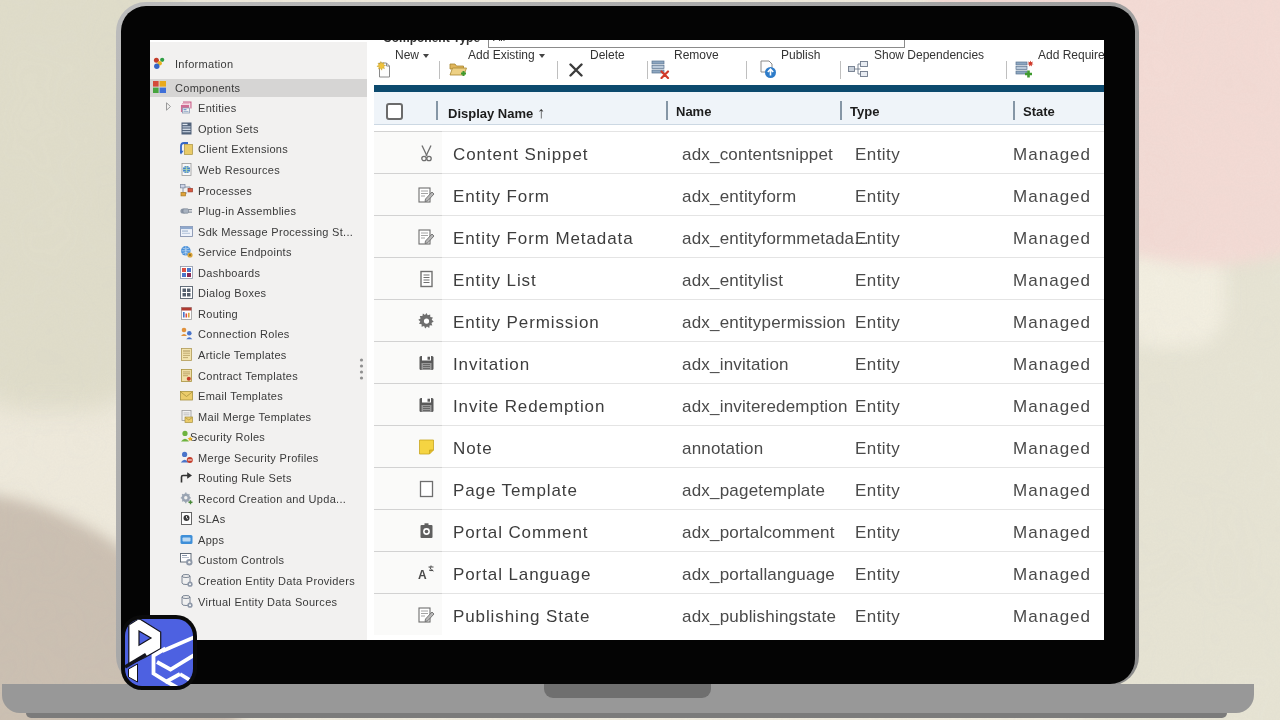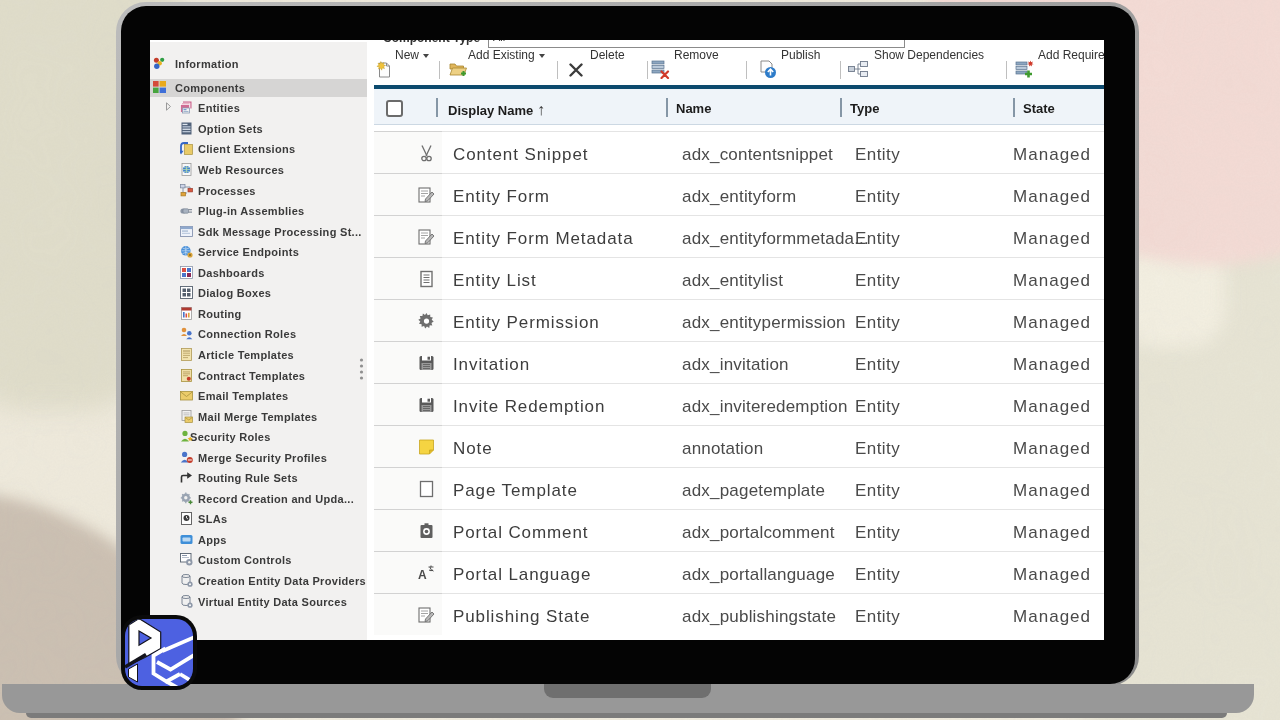--- a/index.html
+++ b/index.html
@@ -15,33 +15,33 @@
   
   .lap-rim { left:116px; top:2px; width:1023px; height:684px; border-radius:30px; background:linear-gradient(135deg,#bcbcbc,#8a8a8a); }
   .lap-bezel { left:121px; top:6px; width:1014px; height:678px; border-radius:25px; background:#040404; }
   .lap-base { left:2px; top:684px; width:1252px; height:29px; background:#989898; border-radius:0 0 18px 18px; }
   .lap-notch { left:544px; top:684px; width:167px; height:14px; background:#6f6f6f; border-radius:0 0 9px 9px; }
   .lap-under { left:26px; top:713px; width:1201px; height:5px; background:#7b7b7b; border-radius:0 0 12px 12px; }
   
   .screen { left:150px; top:40px; width:954px; height:600px; background:#fff; overflow:hidden; }
   
   .sidebar { left:0; top:2px; width:217px; height:598px; background:#f2f1f0; }
-  .tree-item { position:absolute; height:18px; line-height:18px; font-size:11px; letter-spacing:0.3px; color:#3a3a3a; white-space:nowrap;font-weight:bold; }
+  .tree-item { position:absolute; height:18px; line-height:18px; font-size:11px; letter-spacing:0.3px; color:#3a3a3a; white-space:nowrap; }
   .tree-sel { position:absolute; left:0px; top:37px; width:217px; height:18px; background:#d6d5d4; }
   .ticon { position:absolute; width:13px; height:13px; }
   
   .ctype-label { position:absolute; left:233px; top:-9px; font-size:12px; font-weight:bold; color:#333; }
   .ctype-box { position:absolute; left:338px; top:-14px; width:417px; height:22px; border:1px solid #8b8b8b; background:#fff; font-size:11px; color:#333; padding-left:4px; line-height:20px; }
   
   .toolbar { position:absolute; left:217px; top:8px; width:737px; height:37px; background:#fff; }
   .tb-item { position:absolute; top:0; height:17px; font-size:12px; color:#333; white-space:nowrap; }
   .tb-sep { position:absolute; top:13px; width:1px; height:18px; background:#bfbfbf; }
   .caret { display:inline-block; width:0; height:0; border-left:3.5px solid transparent; border-right:3.5px solid transparent; border-top:4px solid #444; vertical-align:middle; margin-left:4px; }
   
-  .thead { position:absolute; left:224px; top:45px; width:730px; height:40px; background:#eff4f9; border-top:4px solid #0c4a6e; border-bottom:1px solid #ccd8e3; }
+  .thead { position:absolute; left:224px; top:45px; width:730px; height:40px; background:#eff4f9; border-top:7px solid #0c4a6e; border-bottom:1px solid #ccd8e3; }
   .th { position:absolute; font-size:13px; font-weight:bold; color:#1c1c1c; top:12px; }
   .th-sep { position:absolute; top:9px; width:2px; height:19px; background:#8596a6; }
   .hcheck { position:absolute; left:12px; top:11px; width:17px; height:17px; border:2px solid #6b6b6b; border-radius:3px; background:#fff; }
   .rows { position:absolute; left:224px; top:86px; width:730px; height:510px; }
   .trow { position:absolute; left:0; width:730px; height:42px; background:#fff; border-top:1px solid #e4e4e4; }
   .icell { position:absolute; left:0; top:0; width:68px; height:42px; background:#fafaf9; border-top:1px solid #d2d2d2; margin-top:-1px; }
   .rtxt { position:absolute; top:13px; font-size:17px; letter-spacing:0.45px; white-space:nowrap; }
   .c1 { left:79px; color:#3d3d3d; letter-spacing:0.9px; }
   .c2 { left:308px; color:#4a4a4a; letter-spacing:0.2px; }
   .c3 { left:481px; color:#4a4a4a; }

